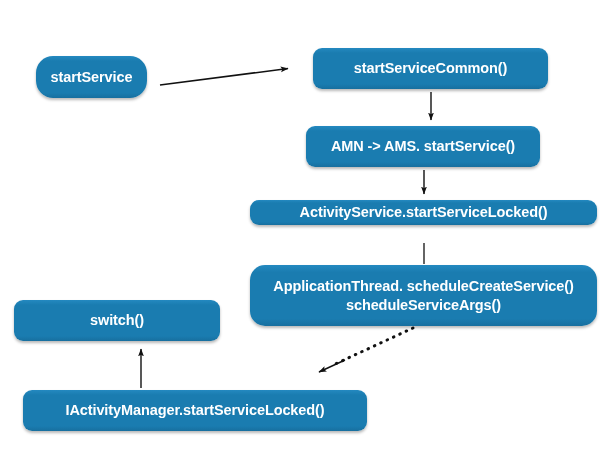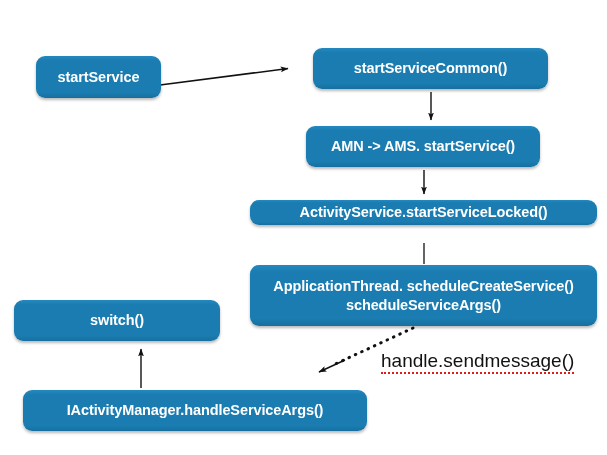--- a/index.html
+++ b/index.html
@@ -77,30 +77,29 @@
     <line x1="424" y1="170" x2="424" y2="194" stroke="#111111" stroke-width="1.4" marker-end="url(#arrow-solid)"></line>
 
     <line x1="424" y1="243" x2="424" y2="264" stroke="#111111" stroke-width="1.3"></line>
 
     <line x1="413" y1="328" x2="333" y2="365" stroke="#111111" stroke-width="3" stroke-linecap="round" stroke-dasharray="0.6 6.4"></line>
     <line x1="345" y1="360" x2="319" y2="372" stroke="#111111" stroke-width="1.4" marker-end="url(#arrow-solid)"></line>
 
     <line x1="141" y1="388" x2="141" y2="349" stroke="#111111" stroke-width="1.4" marker-end="url(#arrow-solid)"></line>
   </svg>
 
-  <div class="node" style="left:36px; top:56px; width:125px; height:42px;">startService</div>
+  <div class="node" style="left:36px; top:56px; width:111px; height:42px;border-radius:17px;">startService</div>
 
   <div class="node" style="left:313px; top:48px; width:235px; height:41px;text-align:center;">startServiceCommon()</div>
 
   <div class="node" style="left:306px; top:126px; width:234px; height:41px;">AMN -&gt; AMS. startService()</div>
 
   <div class="node" style="left:250px; top:200px; width:347px; height:25px;">ActivityService.startServiceLocked()</div>
 
-  <div class="node" style="left:250px; top:265px; width:347px; height:61px;">ApplicationThread. scheduleCreateService()
+  <div class="node" style="left:250px; top:265px; width:347px; height:61px;border-radius:15px;">ApplicationThread. scheduleCreateService()
 scheduleServiceArgs()</div>
 
   <div class="node" style="left:14px; top:300px; width:206px; height:41px;">switch()</div>
 
-  <div class="node" style="left:23px; top:390px; width:344px; height:41px;">IActivityManager.handleServiceArgs()</div>
+  <div class="node" style="left:23px; top:390px; width:344px; height:41px;">IActivityManager.startServiceLocked()</div>
 
-  <div class="annot" style="left:381px; top:350px;"><span class="spell">handle.sendmessage()</span></div>
 
 </div>
 
 </body></html>

